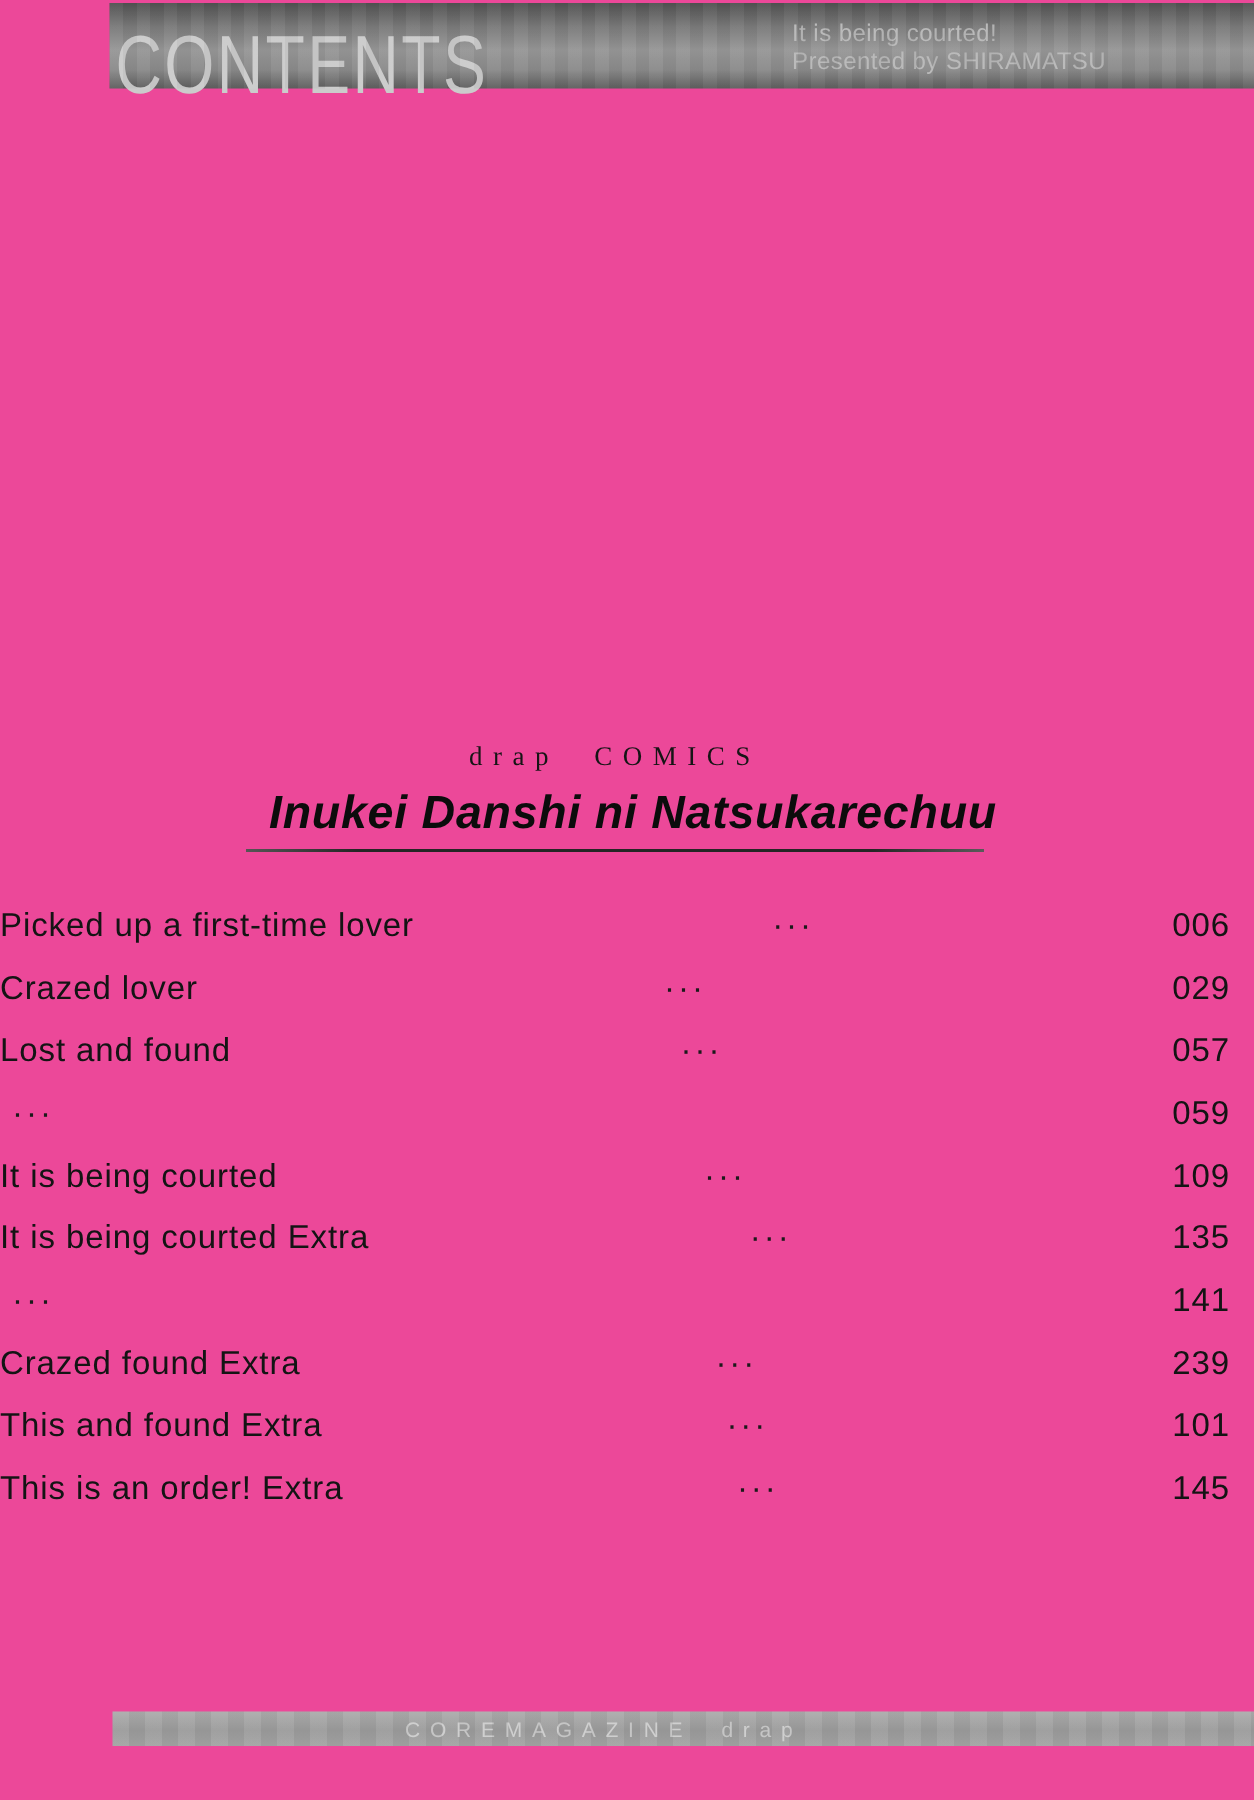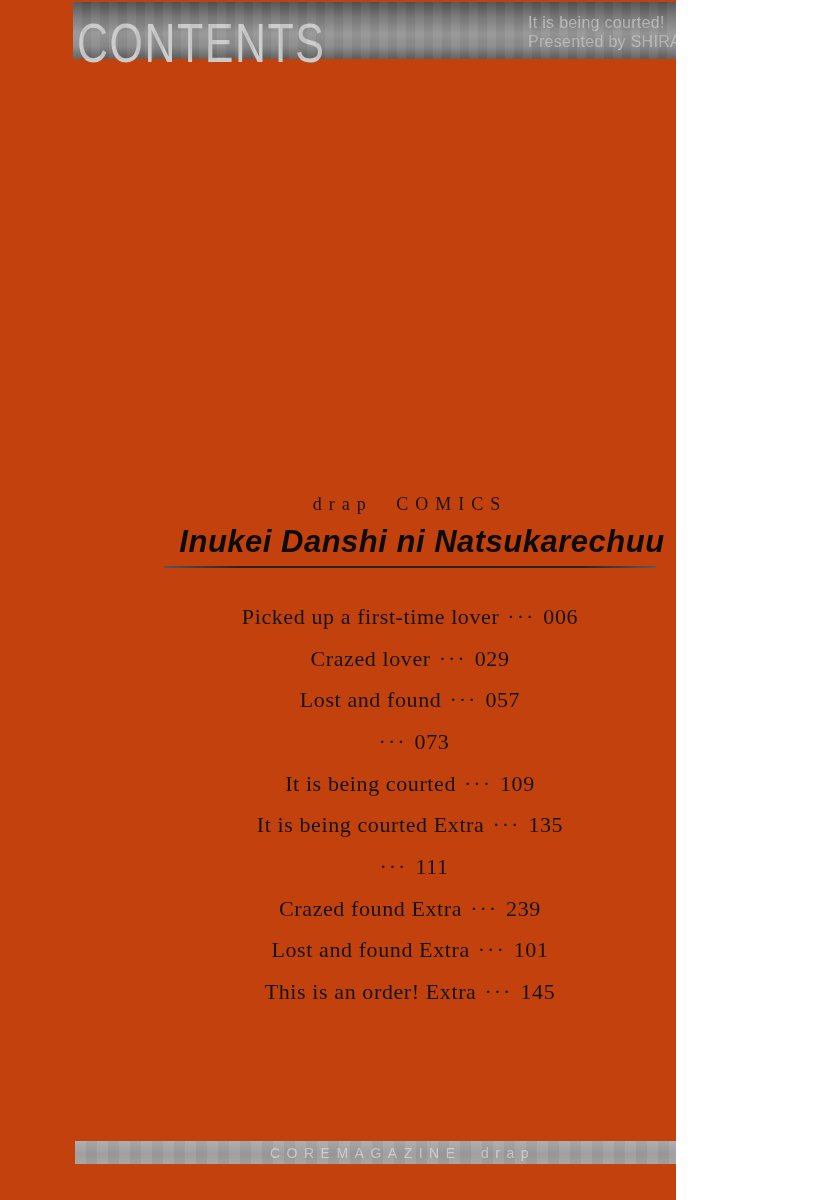--- a/index.html
+++ b/index.html
@@ -1,17 +1,17 @@
 <!DOCTYPE html>
 <html><head>
 <meta charset="utf-8">
 <style>
   html,body{margin:0;padding:0;background:#ffffff;}
   .page{
-    position:relative;width:676px;height:1200px;background:#c2410c;overflow:hidden;
+    position:relative;width:836px;height:1200px;background:#ec4899;overflow:hidden;
     font-family:"Liberation Sans",sans-serif;
   }
 
   
   .top-bar{
     position:absolute;left:73px;top:2px;width:763px;height:57px;
     background:linear-gradient(180deg,#525252 0%,#7b7b7b 28%,#979797 55%,#8b8b8b 78%,#5f5f5f 100%);
   }
   .top-bar::after{
     content:"";position:absolute;inset:0;pointer-events:none;
@@ -40,22 +40,22 @@
     letter-spacing:0.5px;white-space:nowrap;
   }
   .title-rule{
     position:absolute;left:164px;top:566px;width:492px;height:2px;
     background:linear-gradient(90deg,#555 0%,#252525 15%,#252525 85%,#5a5a5a 100%);
   }
 
   
   .toc{position:absolute;left:0;top:596px;width:820px;}
   .toc-row{
-    height:41.7px;display:flex;align-items:center;justify-content:center;
-    font-size:22px;color:#141414;letter-spacing:0.6px;white-space:nowrap;font-family:Liberation Serif, serif;
+    height:41.7px;display:flex;align-items:center;justify-content:space-between;
+    font-size:22px;color:#141414;letter-spacing:0.6px;white-space:nowrap;
   }
   .toc-dots{margin:0 8px;letter-spacing:2px;color:#1a1a1a;}
 
   
   .bottom-bar{
     position:absolute;left:75px;top:1141px;width:761px;height:23px;
     background:linear-gradient(180deg,#adadad 0%,#9c9c9c 55%,#a4a4a4 100%);
   }
   .bottom-bar::after{
     content:"";position:absolute;inset:0;pointer-events:none;
@@ -96,43 +96,43 @@
       <span class="toc-dots">···</span>
       <span>029</span>
     </div>
     <div class="toc-row">
       <span>Lost and found</span>
       <span class="toc-dots">···</span>
       <span>057</span>
     </div>
     <div class="toc-row">
       <span class="toc-dots">···</span>
-      <span>073</span>
+      <span>059</span>
     </div>
     <div class="toc-row">
       <span>It is being courted</span>
       <span class="toc-dots">···</span>
       <span>109</span>
     </div>
     <div class="toc-row">
       <span>It is being courted Extra</span>
       <span class="toc-dots">···</span>
       <span>135</span>
     </div>
     <div class="toc-row">
       <span class="toc-dots">···</span>
-      <span>111</span>
+      <span>141</span>
     </div>
     <div class="toc-row">
       <span>Crazed found Extra</span>
       <span class="toc-dots">···</span>
       <span>239</span>
     </div>
     <div class="toc-row">
-      <span>Lost and found Extra</span>
+      <span>This and found Extra</span>
       <span class="toc-dots">···</span>
       <span>101</span>
     </div>
     <div class="toc-row">
       <span>This is an order! Extra</span>
       <span class="toc-dots">···</span>
       <span>145</span>
     </div>
   </div>
 

